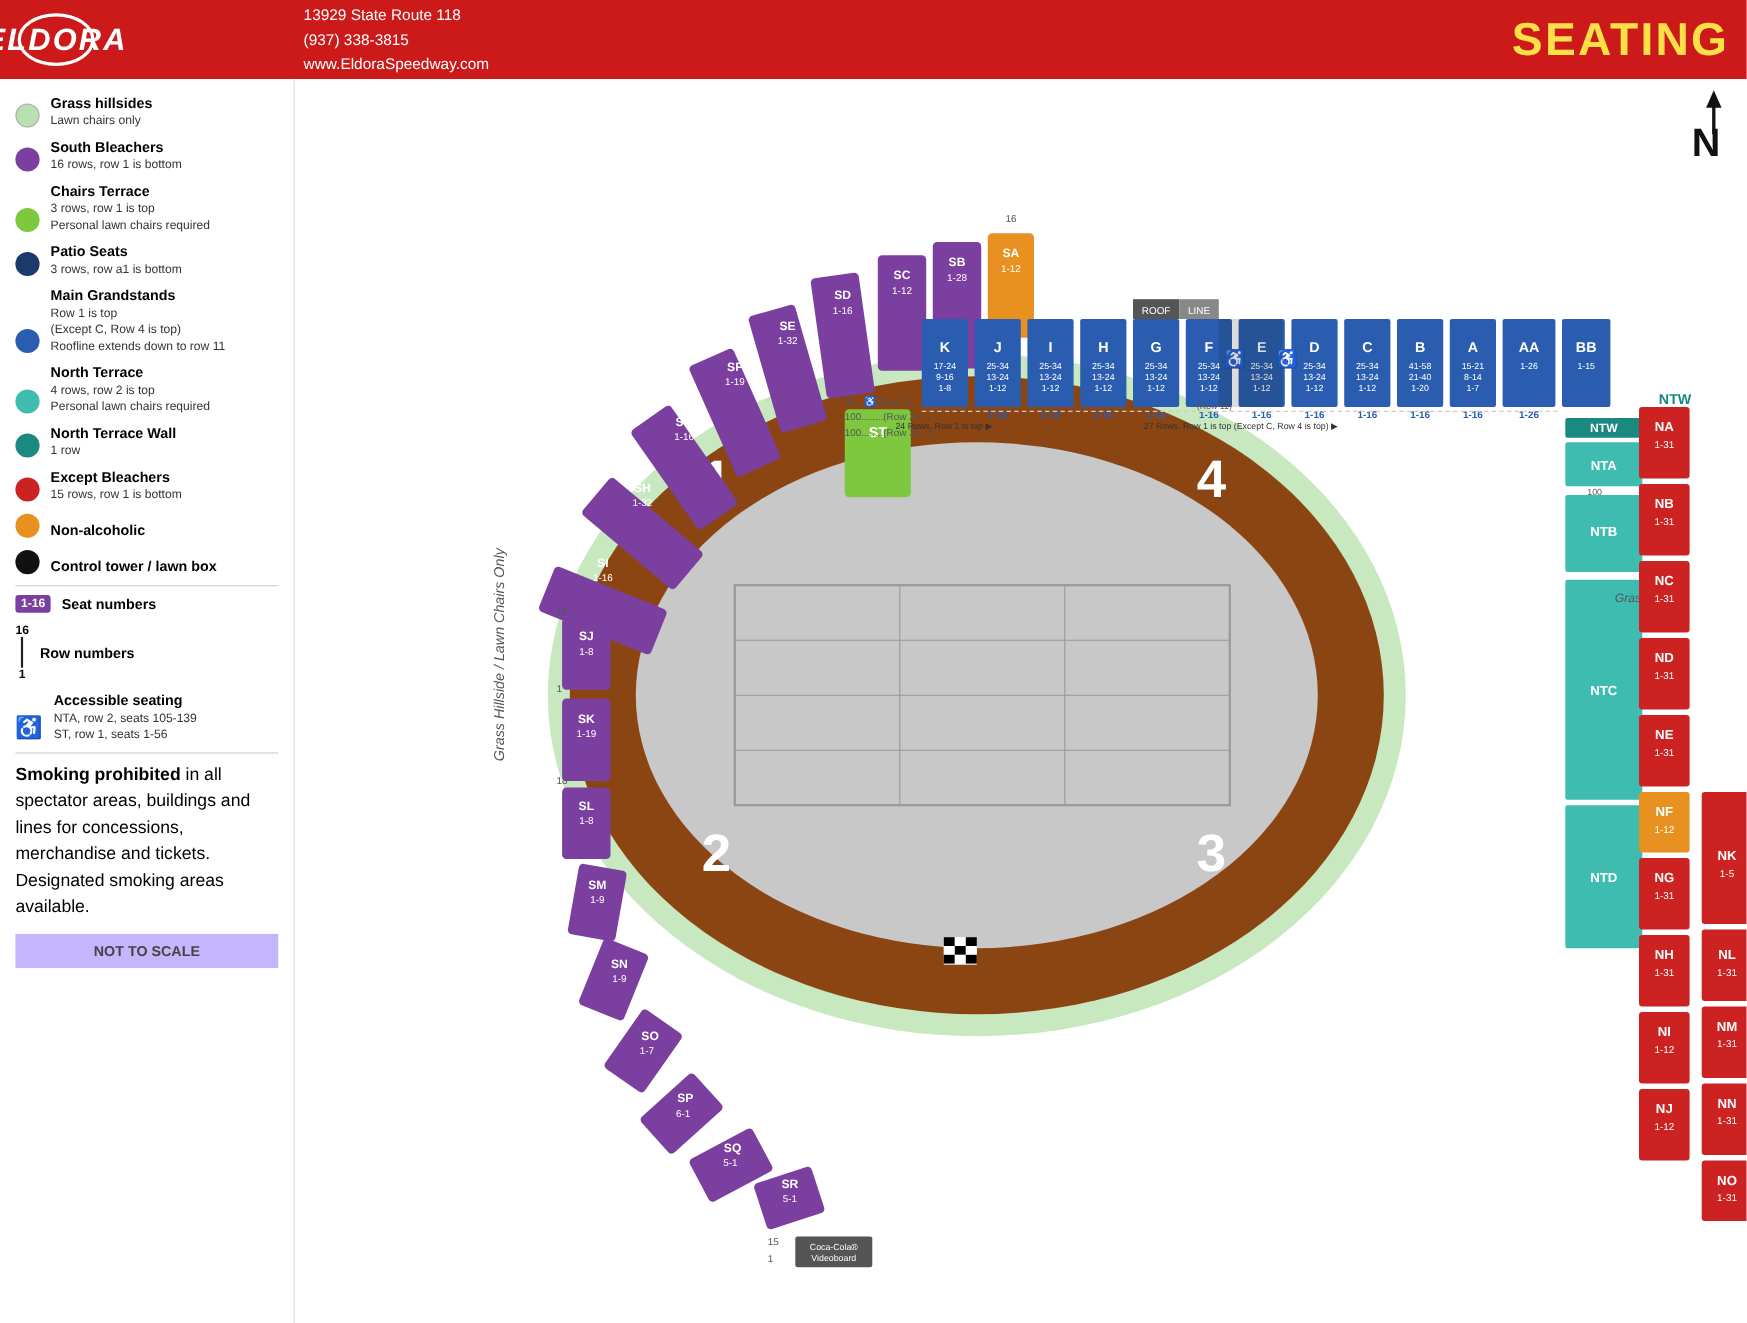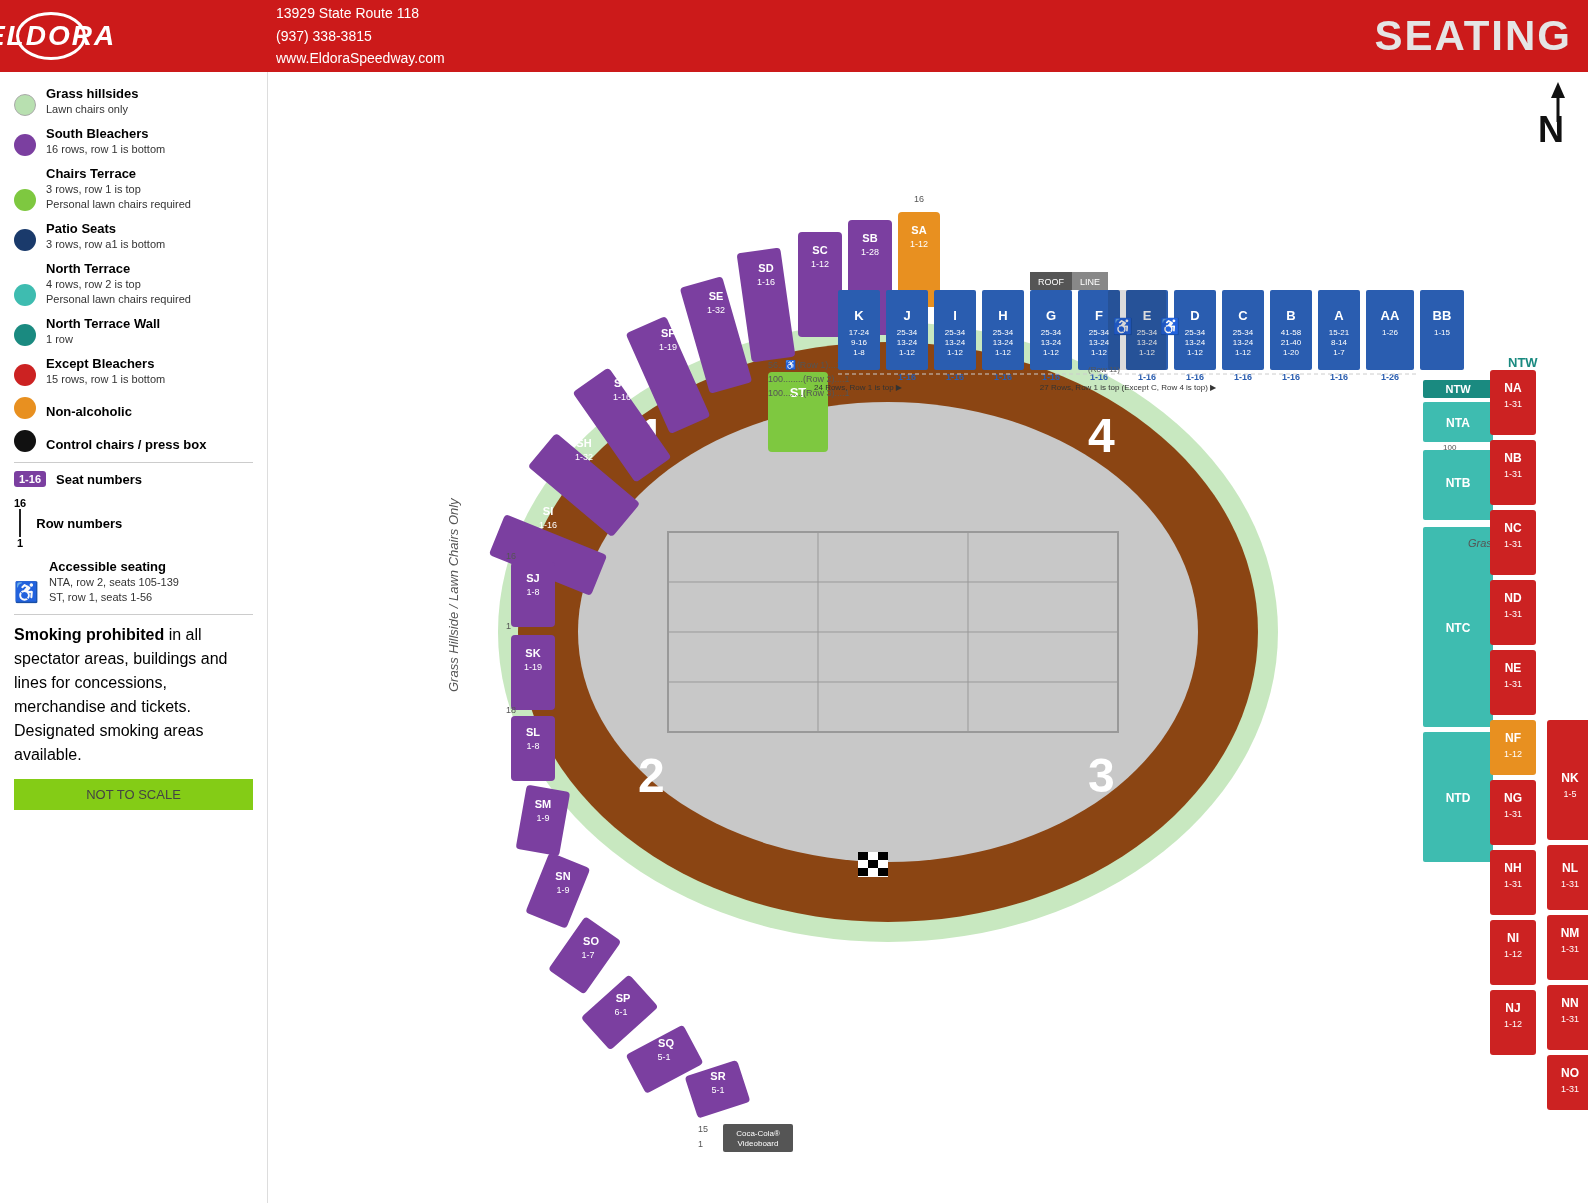--- a/index.html
+++ b/index.html
@@ -33,21 +33,21 @@
       letter-spacing: 2px;
       font-style: italic;
     }
     .header-address {
       color: #fff;
       font-size: 14px;
       line-height: 1.6;
       flex: 1;
     }
     .header-seating {
-      color: #e5e5e5;
+      color: #fde047;
       font-size: 42px;
       font-weight: 900;
       letter-spacing: 2px;
       margin-left: auto;
     }
 
     
     .main-layout {
       display: flex;
       width: 1588px;
@@ -112,24 +112,24 @@
       background: #222;
     }
 
     .accessible-icon {
       font-size: 20px;
       margin-right: 10px;
       margin-top: 0;
     }
     .smoking-note { font-size: 16px; line-height: 1.5; margin-top: 8px; }
     .not-to-scale {
-      background: #84cc16;
+      background: #c4b5fd;
       color: #444;
       font-size: 13px;
-      font-weight: normal;
+      font-weight: bold;
       text-align: center;
       padding: 8px;
       margin-top: 12px;
     }
 
     
     .map-area {
       flex: 1;
       position: relative;
       background: #fff;
@@ -182,20 +182,27 @@
     </div>
 
     <div class="legend-item">
       <div class="legend-swatch" style="background:#1a3a6b;"></div>
       <div class="legend-text">
         <strong>Patio Seats</strong>
         <span>3 rows, row a1 is bottom</span>
       </div>
     </div>
 
+    <div class="legend-item">
+      <div class="legend-swatch" style="background:#2a5db0;"></div>
+      <div class="legend-text">
+        <strong>Main Grandstands</strong>
+        <span>Row 1 is top<br>(Except C, Row 4 is top)<br>Roofline extends down to row 11</span>
+      </div>
+    </div>
 
     <div class="legend-item">
       <div class="legend-swatch" style="background:#3ebcb0;"></div>
       <div class="legend-text">
         <strong>North Terrace</strong>
         <span>4 rows, row 2 is top<br>Personal lawn chairs required</span>
       </div>
     </div>
 
     <div class="legend-item">
@@ -217,21 +224,21 @@
     <div class="legend-item">
       <div class="legend-swatch" style="background:#e89020;"></div>
       <div class="legend-text">
         <strong>Non-alcoholic</strong>
       </div>
     </div>
 
     <div class="legend-item">
       <div class="legend-swatch" style="background:#111;"></div>
       <div class="legend-text">
-        <strong>Control chairs / press box</strong>
+        <strong>Control tower / lawn box</strong>
       </div>
     </div>
 
     <hr class="legend-divider">
 
     <div class="seat-numbers-demo legend-item">
       <div class="seat-swatch">1-16</div>
       <div class="legend-text">
         <strong>Seat numbers</strong>
       </div>

